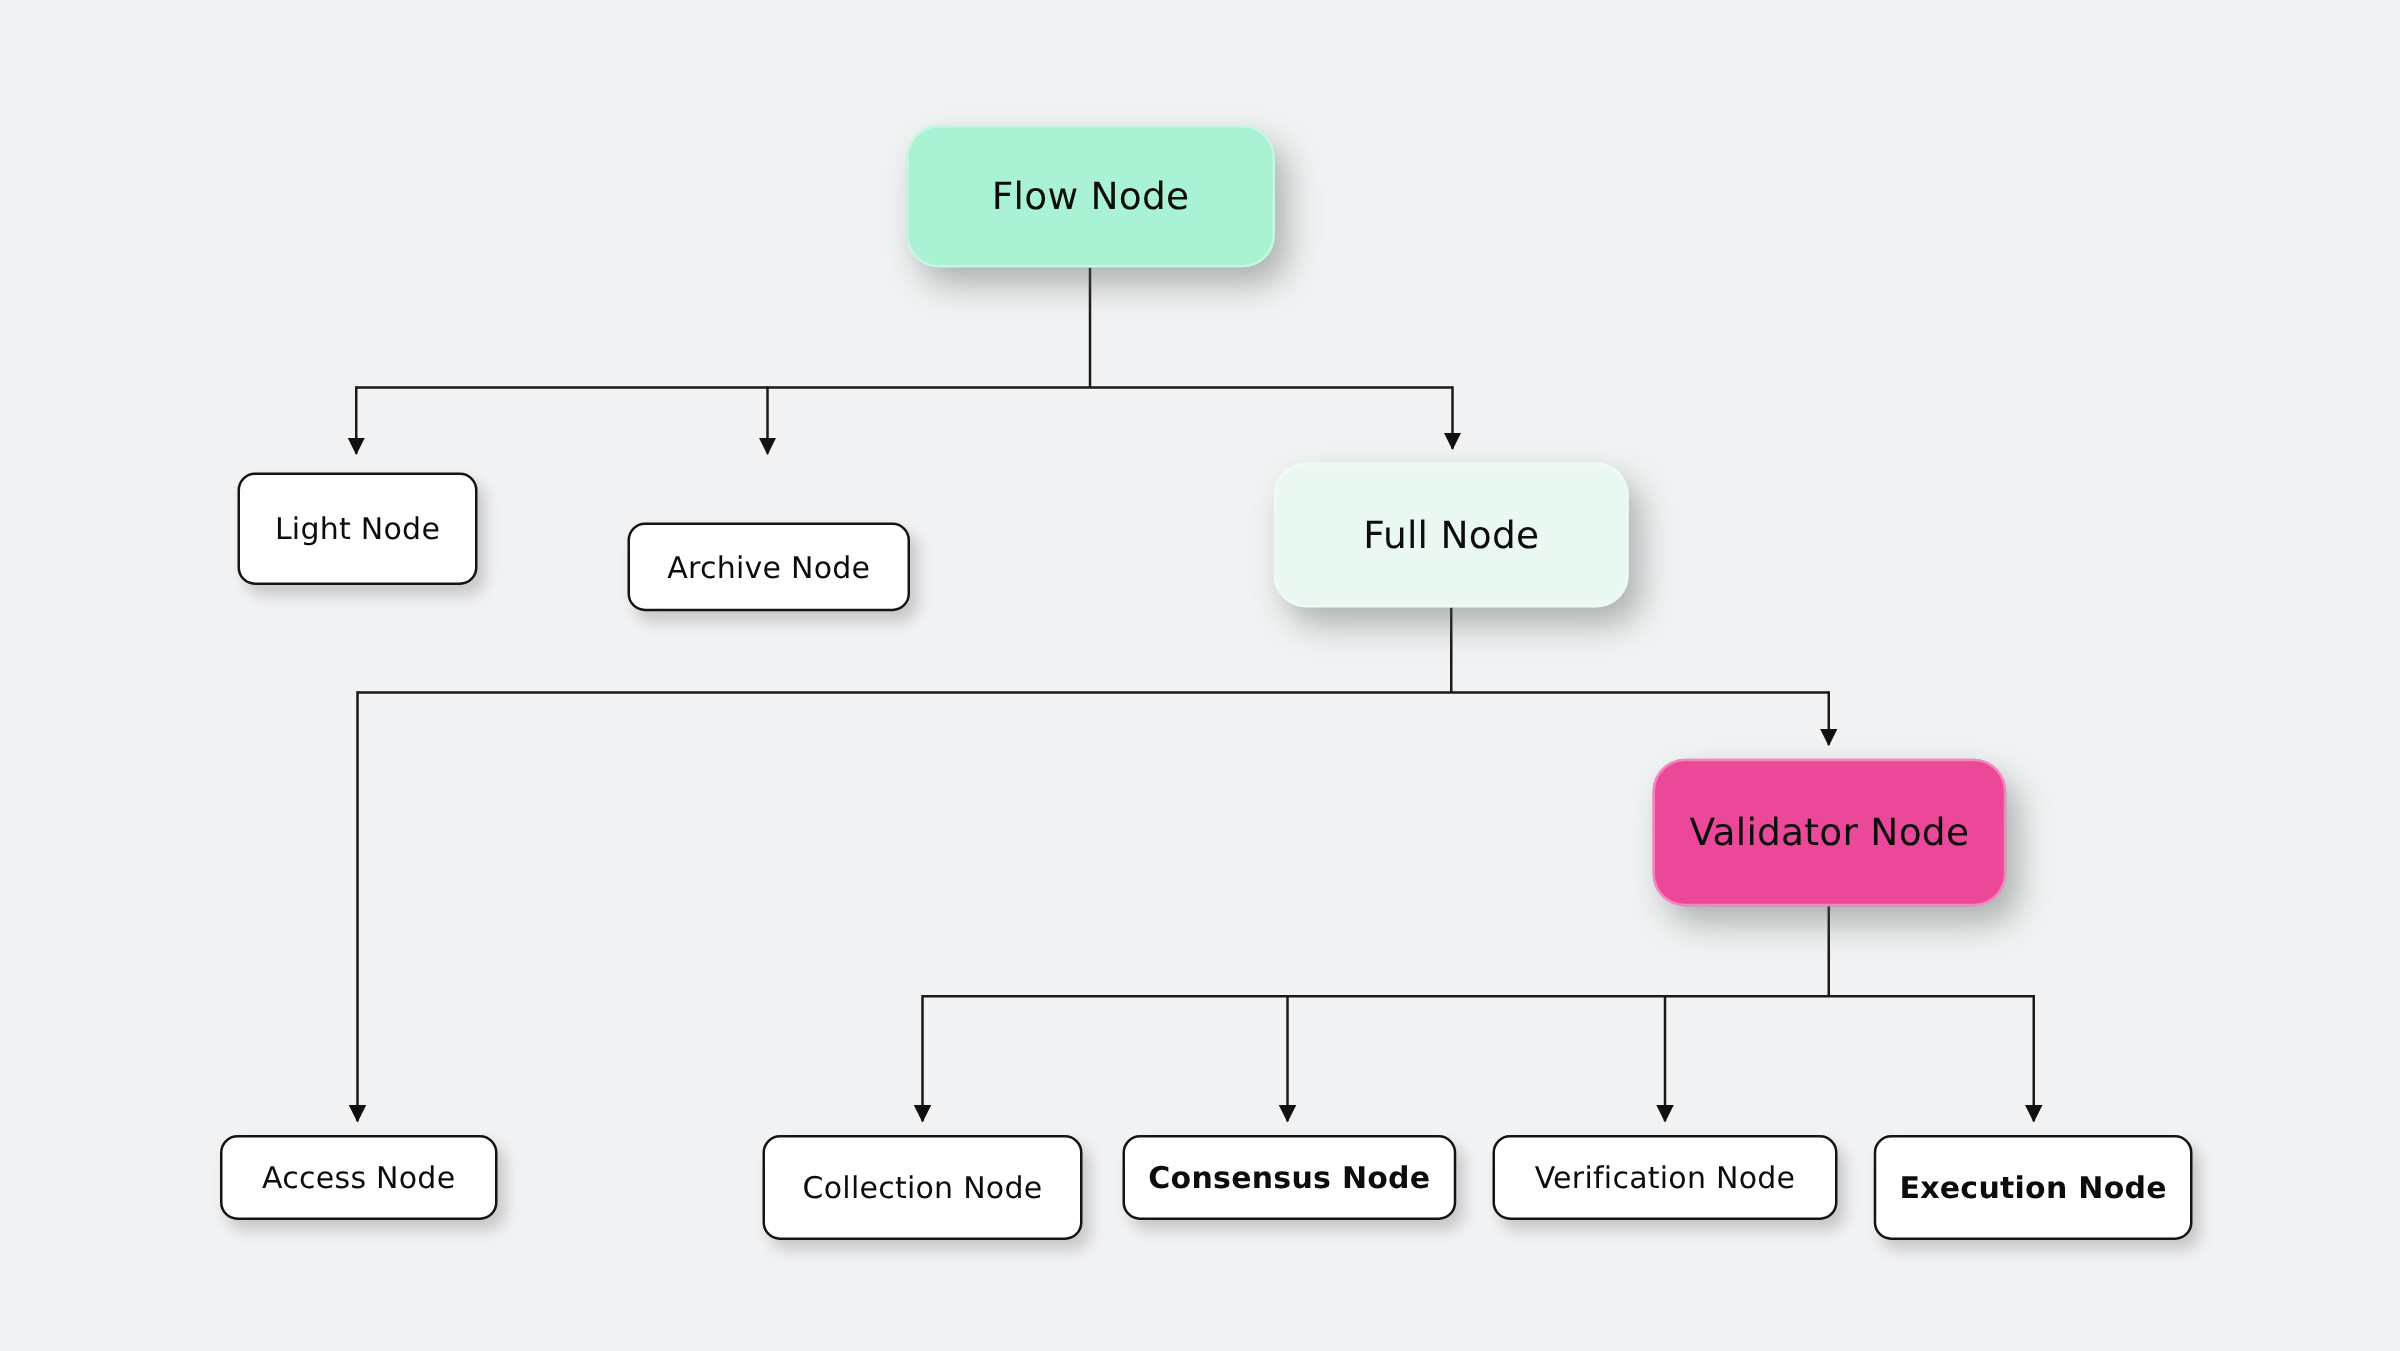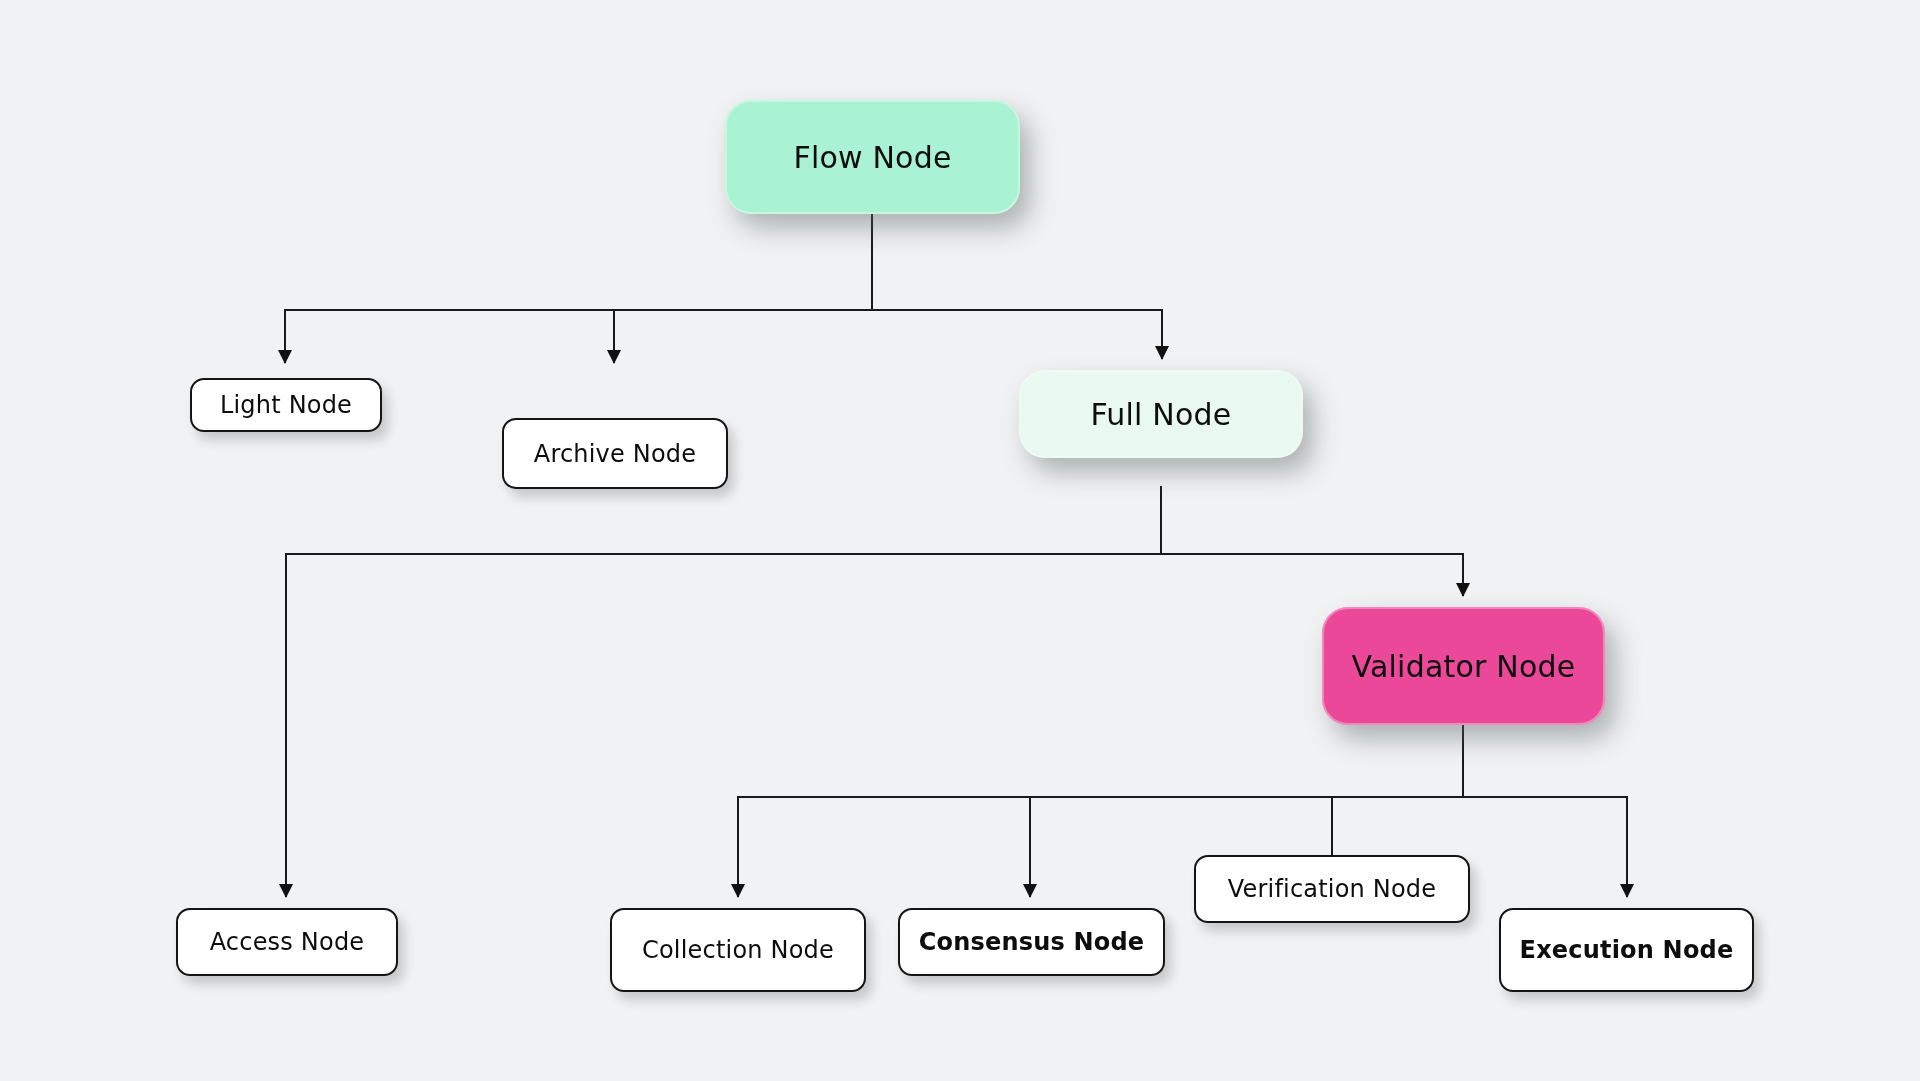--- a/index.html
+++ b/index.html
@@ -52,28 +52,28 @@
     background: #ffffff;
     border: 2.5px solid #141414;
     border-radius: 14px;
     font-size: 24px;
     font-weight: 500;
     letter-spacing: 0.2px;
     box-shadow: 6px 8px 12px rgba(0, 0, 0, 0.18);
   }
 
   #node-flow        { left: 725px;  top: 100px; width: 295px; height: 114px; }
-  #node-light       { left: 190px;  top: 378px; width: 192px; height: 54px;  }
+  #node-light       { left: 190px;  top: 378px; width: 192px; height: 90px;  }
   #node-archive     { left: 502px;  top: 378px; width: 226px; height: 71px; margin-top: 40px;  }
-  #node-full        { left: 1019px; top: 370px; width: 284px; height: 88px; }
+  #node-full        { left: 1019px; top: 370px; width: 284px; height: 116px; }
   #node-validator   { left: 1322px; top: 607px; width: 283px; height: 118px; }
   #node-access      { left: 176px;  top: 908px; width: 222px; height: 68px;  }
   #node-collection  { left: 610px;  top: 908px; width: 256px; height: 84px;  }
   #node-consensus   { left: 898px;  top: 908px; width: 267px; height: 68px; font-weight: bold;  }
-  #node-verification{ left: 1194px; top: 855px; width: 276px; height: 68px;  }
+  #node-verification{ left: 1194px; top: 908px; width: 276px; height: 68px;  }
   #node-execution   { left: 1499px; top: 908px; width: 255px; height: 84px; font-weight: bold;  }
 </style>
 </head>
 <body>
 
 <div class="canvas">
 
   <svg class="connectors" viewBox="0 0 1920 1081" xmlns="http://www.w3.org/2000/svg">
     <defs>
       <marker id="arrow" markerWidth="7" markerHeight="7" refX="6.5" refY="3.5" orient="auto" markerUnits="strokeWidth">

